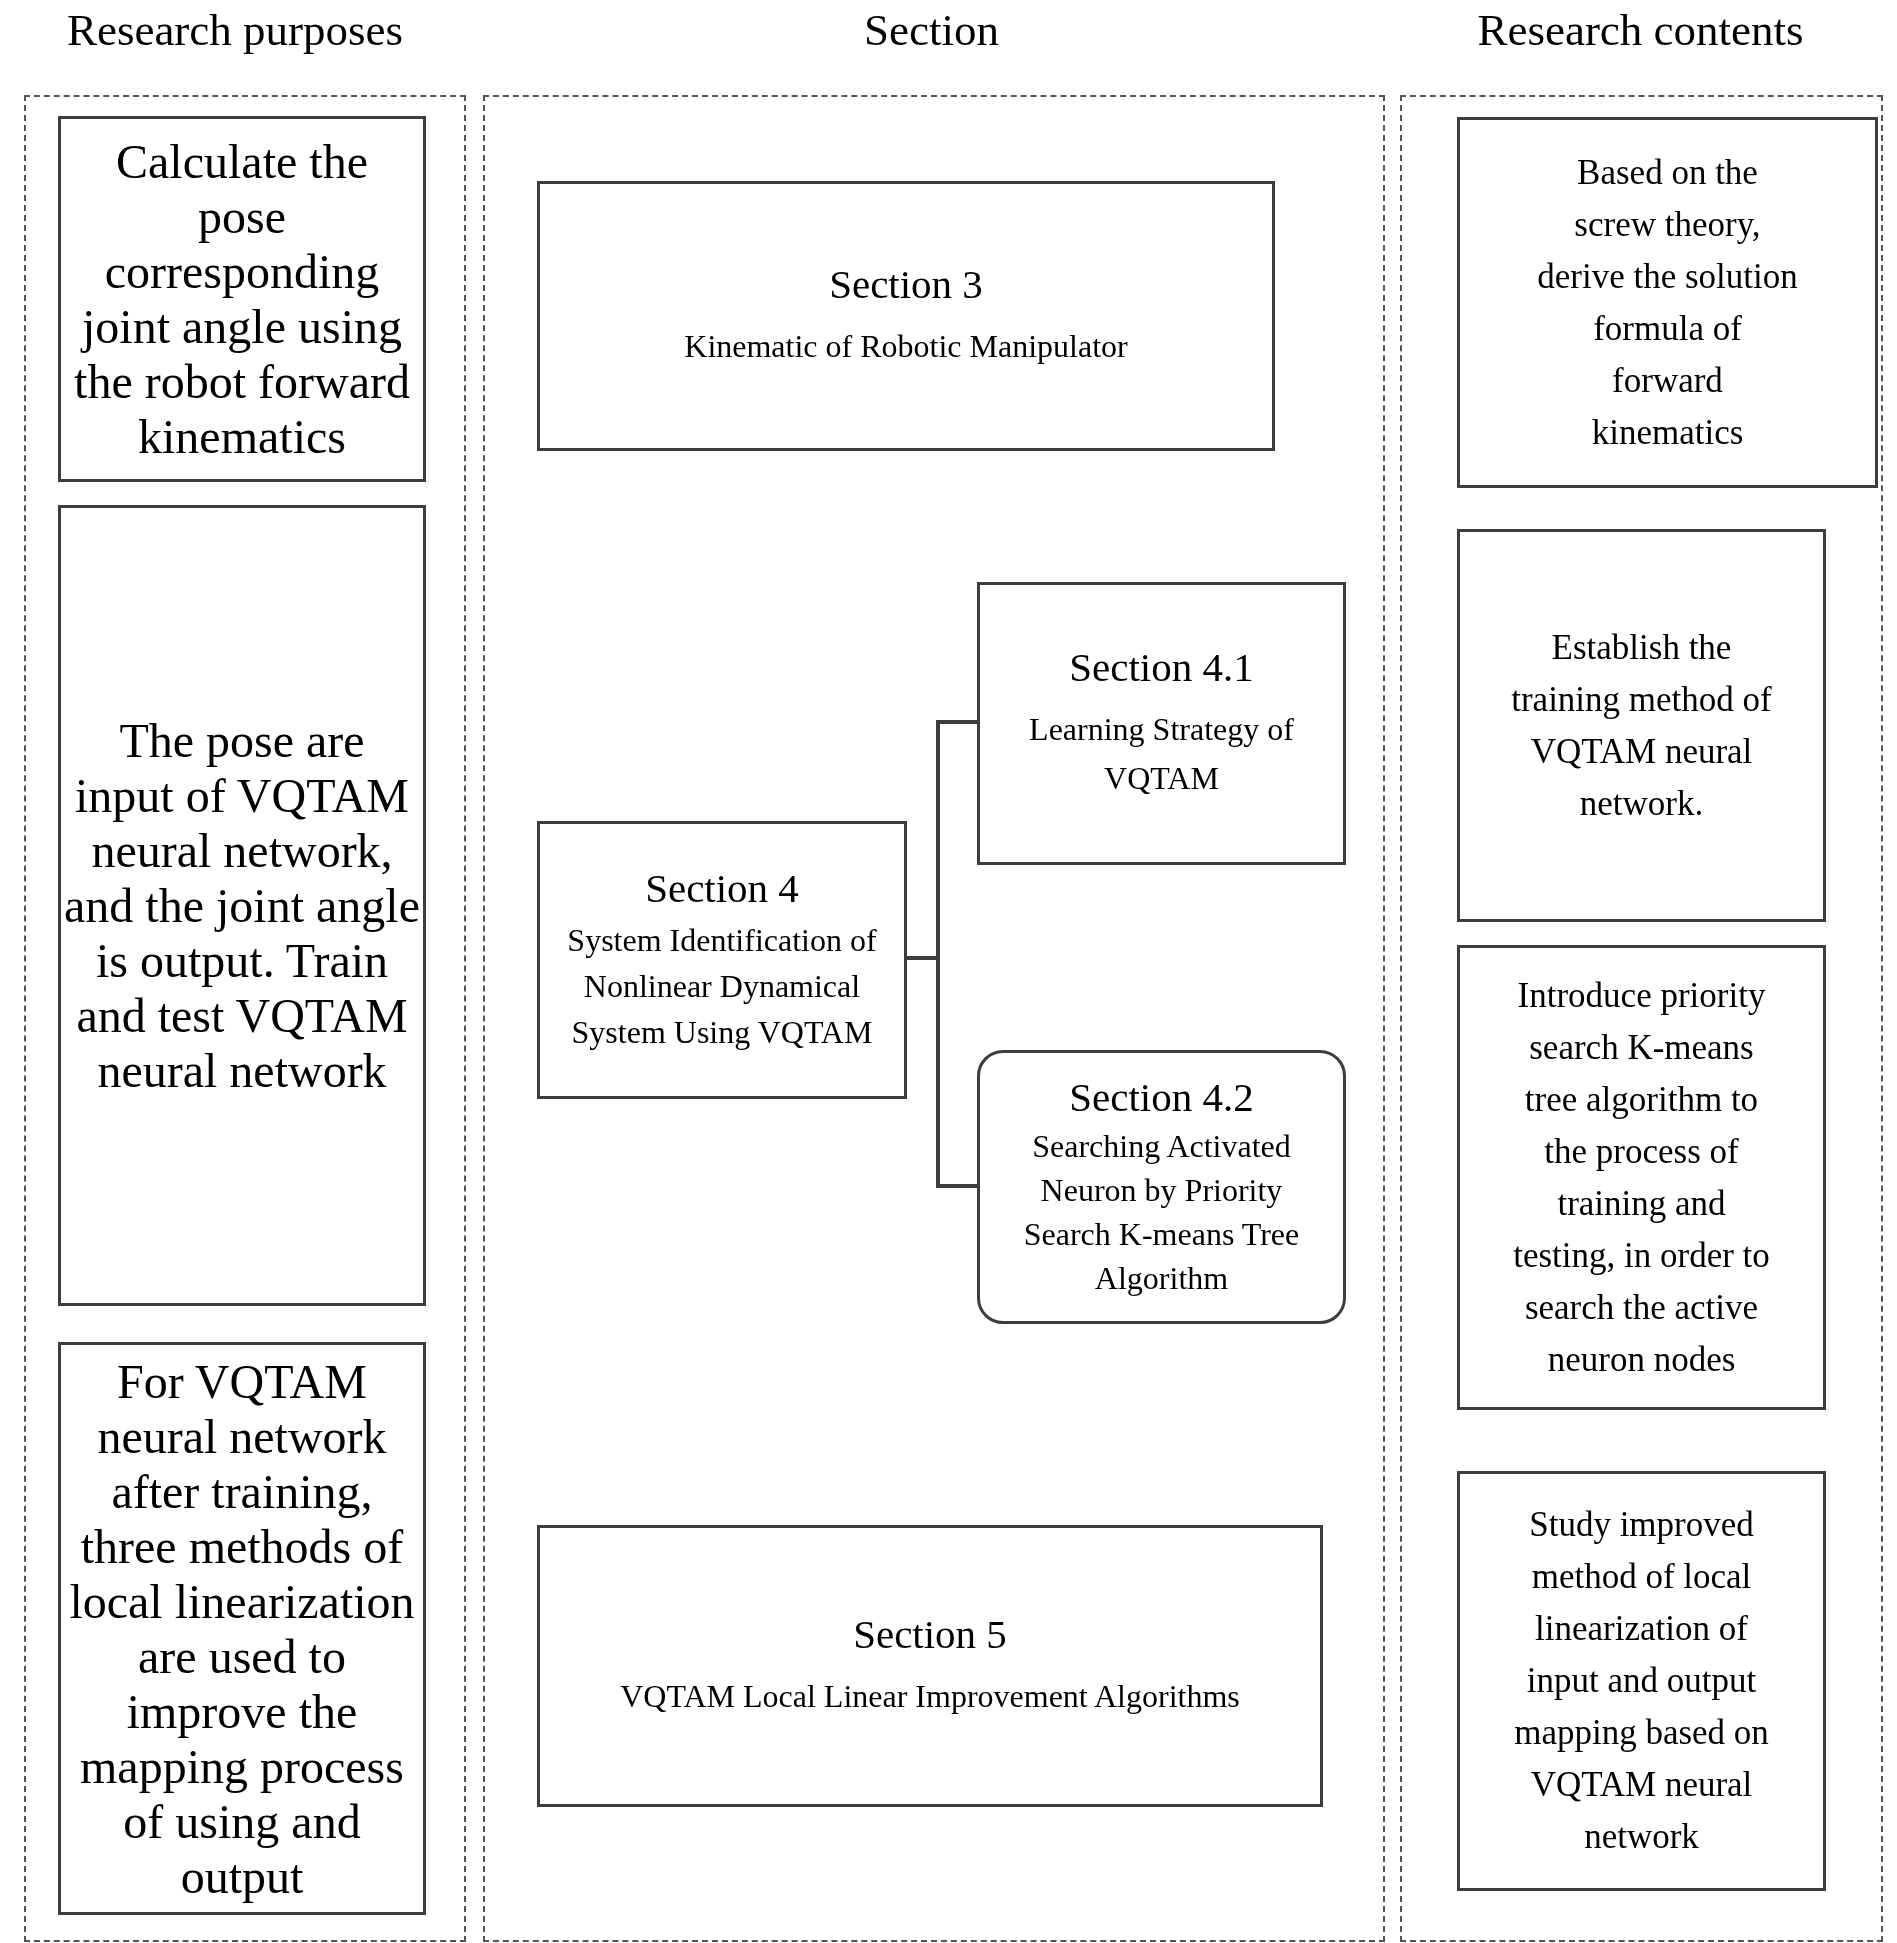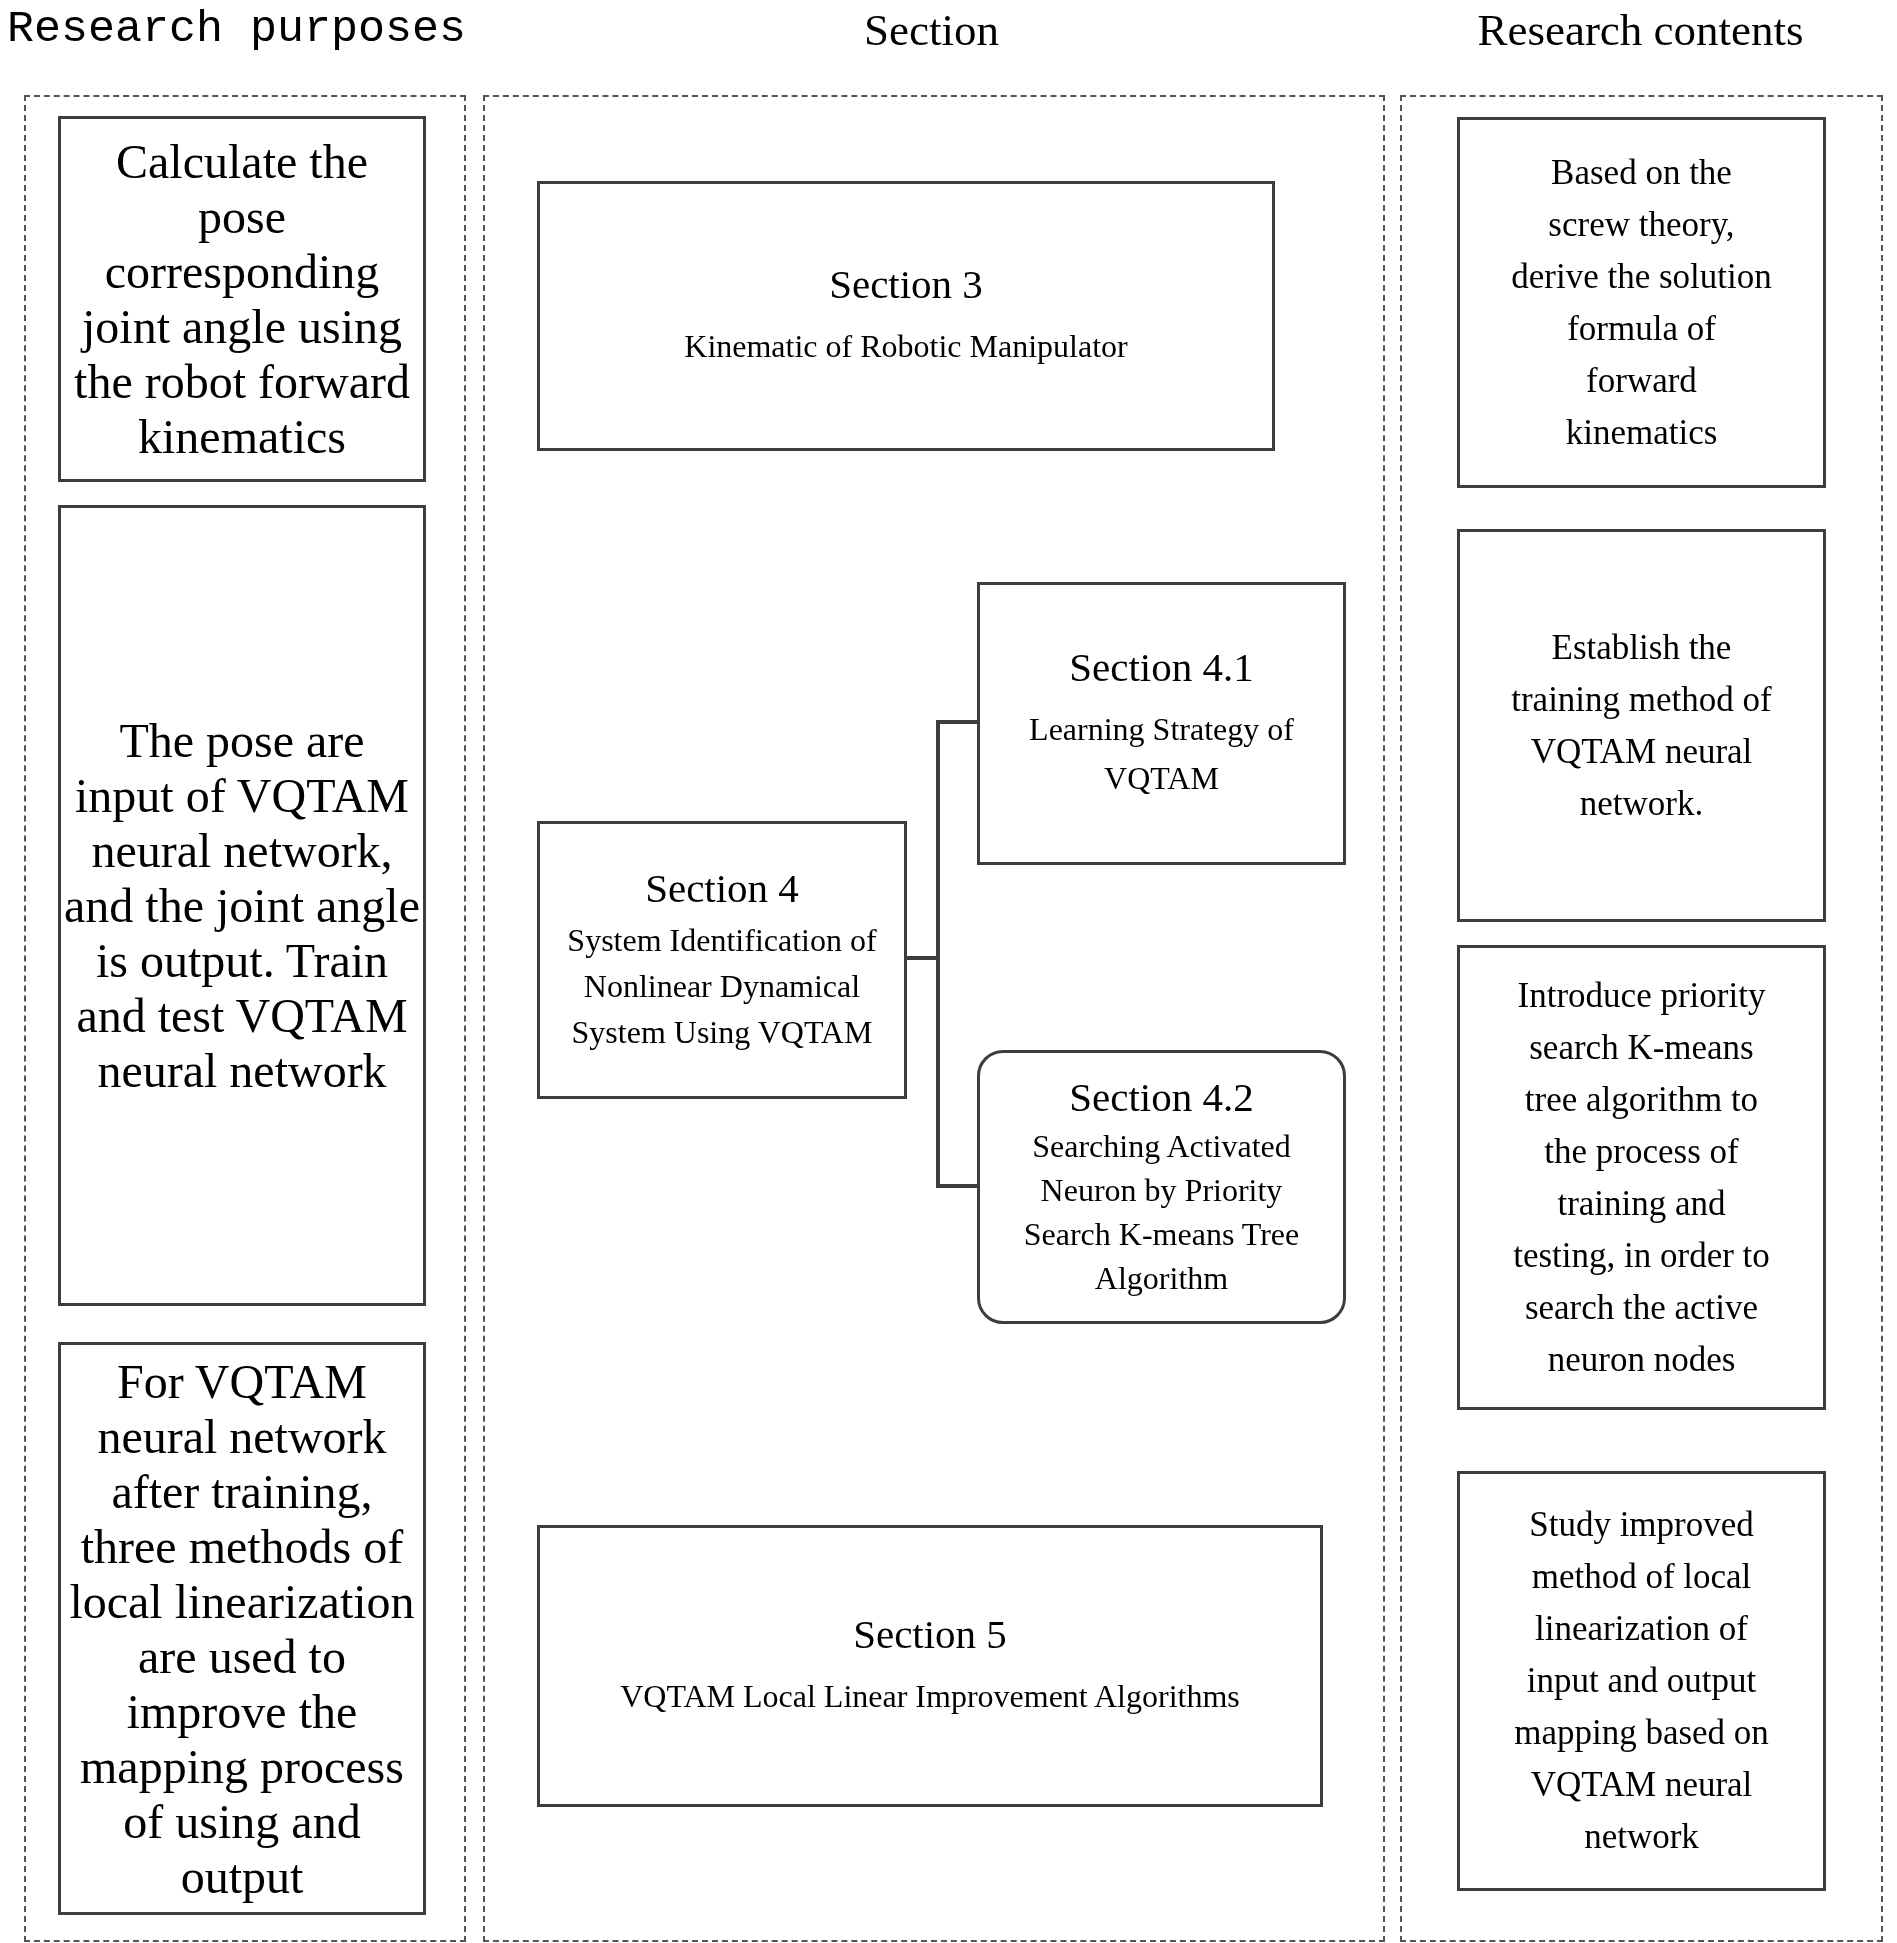--- a/index.html
+++ b/index.html
@@ -49,21 +49,21 @@
   }
   .line{
     position:absolute;background:#3d3d3d;
   }
 </style>
 </head>
 <body>
 
 <div id="canvas">
 
-  <div class="col-header" style="left:7px;width:438px;font-family:Liberation Mono, monospace;">Research purposes</div>
+  <div class="col-header" style="left:16px;width:438px;">Research purposes</div>
   <div class="col-header" style="left:1406px;width:469px;">Research contents</div>
   <div class="col-header" style="left:697px;width:469px;">Section</div>
 
   <div class="dashed-panel" style="left:23.5px;top:95px;width:438px;height:1843px;"></div>
   <div class="dashed-panel" style="left:483px;top:95px;width:898px;height:1843px;"></div>
   <div class="dashed-panel" style="left:1400px;top:95px;width:479px;height:1843px;"></div>
 
   <div class="node" style="left:58px;top:116px;width:368px;height:366px;">
     <div class="body-text">Calculate the
 pose
@@ -123,21 +123,21 @@
   <div class="node" style="left:537px;top:1525px;width:786px;height:282px;">
     <div class="sec-title">Section 5</div>
     <div class="sec-sub">VQTAM Local Linear Improvement Algorithms</div>
   </div>
 
   <div class="line" style="left:907px;top:956px;width:32px;height:3.9px;"></div>
   <div class="line" style="left:936px;top:720px;width:3.9px;height:467px;"></div>
   <div class="line" style="left:936px;top:720px;width:41px;height:3.9px;"></div>
   <div class="line" style="left:936px;top:1184px;width:41px;height:3.9px;"></div>
 
-  <div class="node" style="left:1457px;top:117px;width:369px;height:371px;">
+  <div class="node" style="left:1457px;top:117px;width:421px;height:371px;">
     <div class="contents-text">Based on the
 screw theory,
 derive the solution
 formula of
 forward
 kinematics</div>
   </div>
   <div class="node" style="left:1457px;top:529px;width:369px;height:393px;">
     <div class="contents-text">Establish the
 training method of

